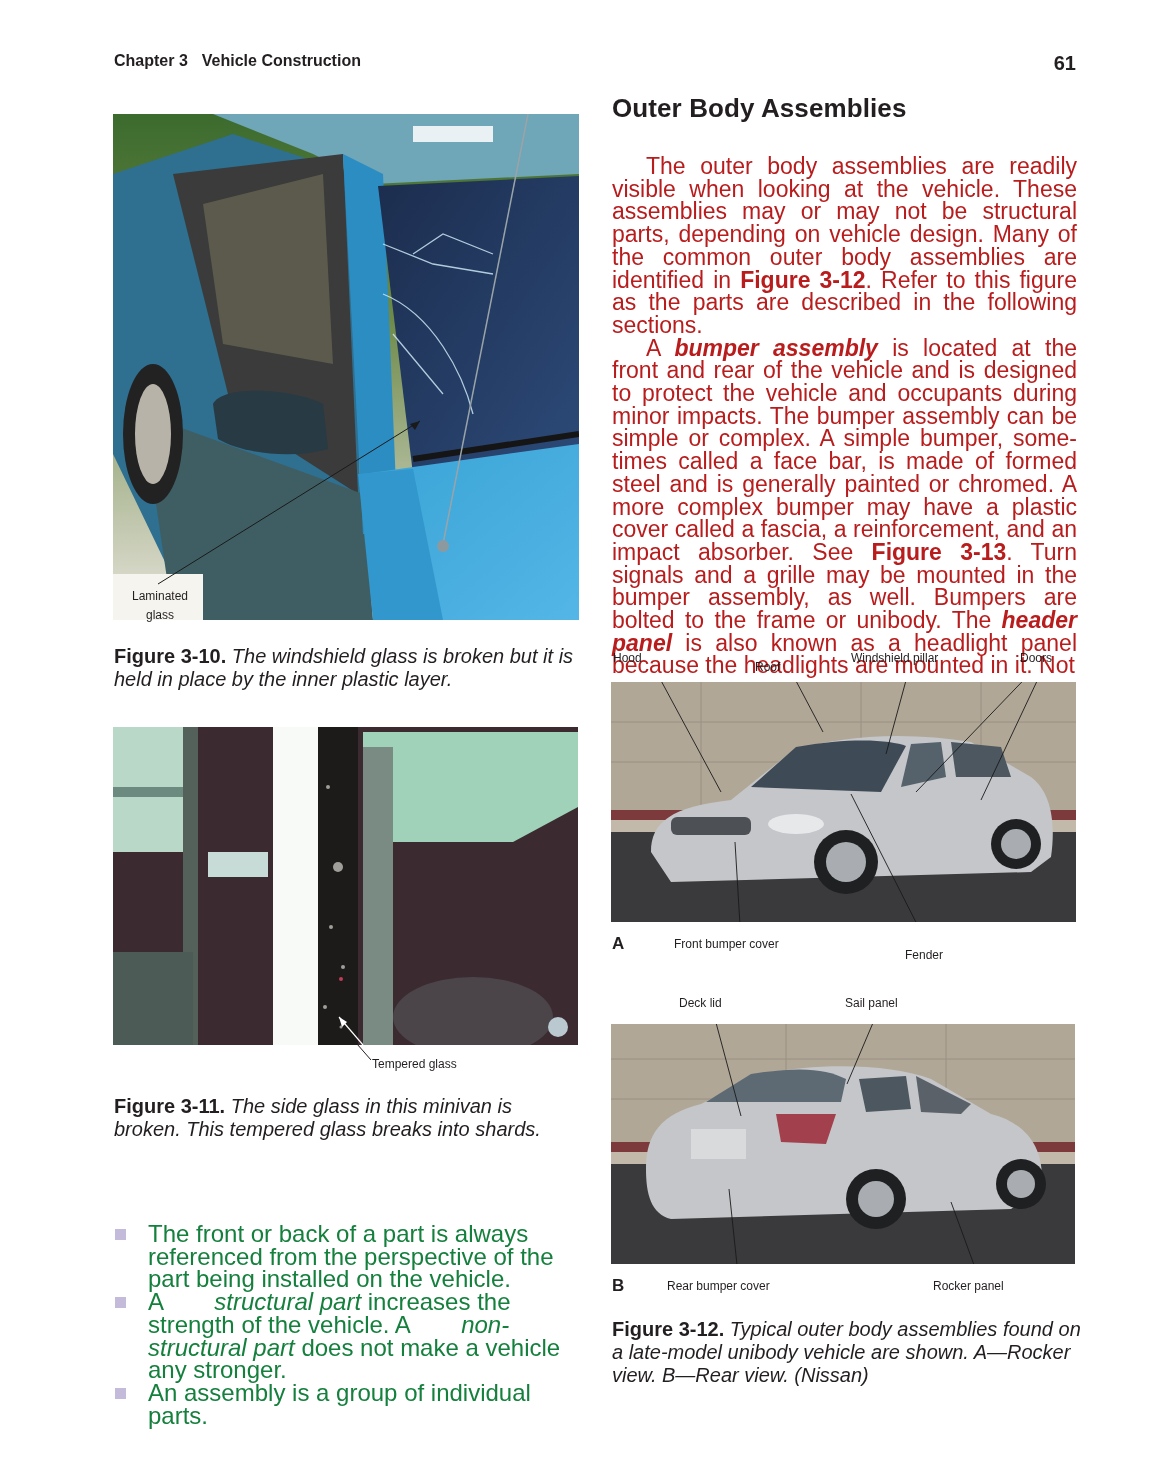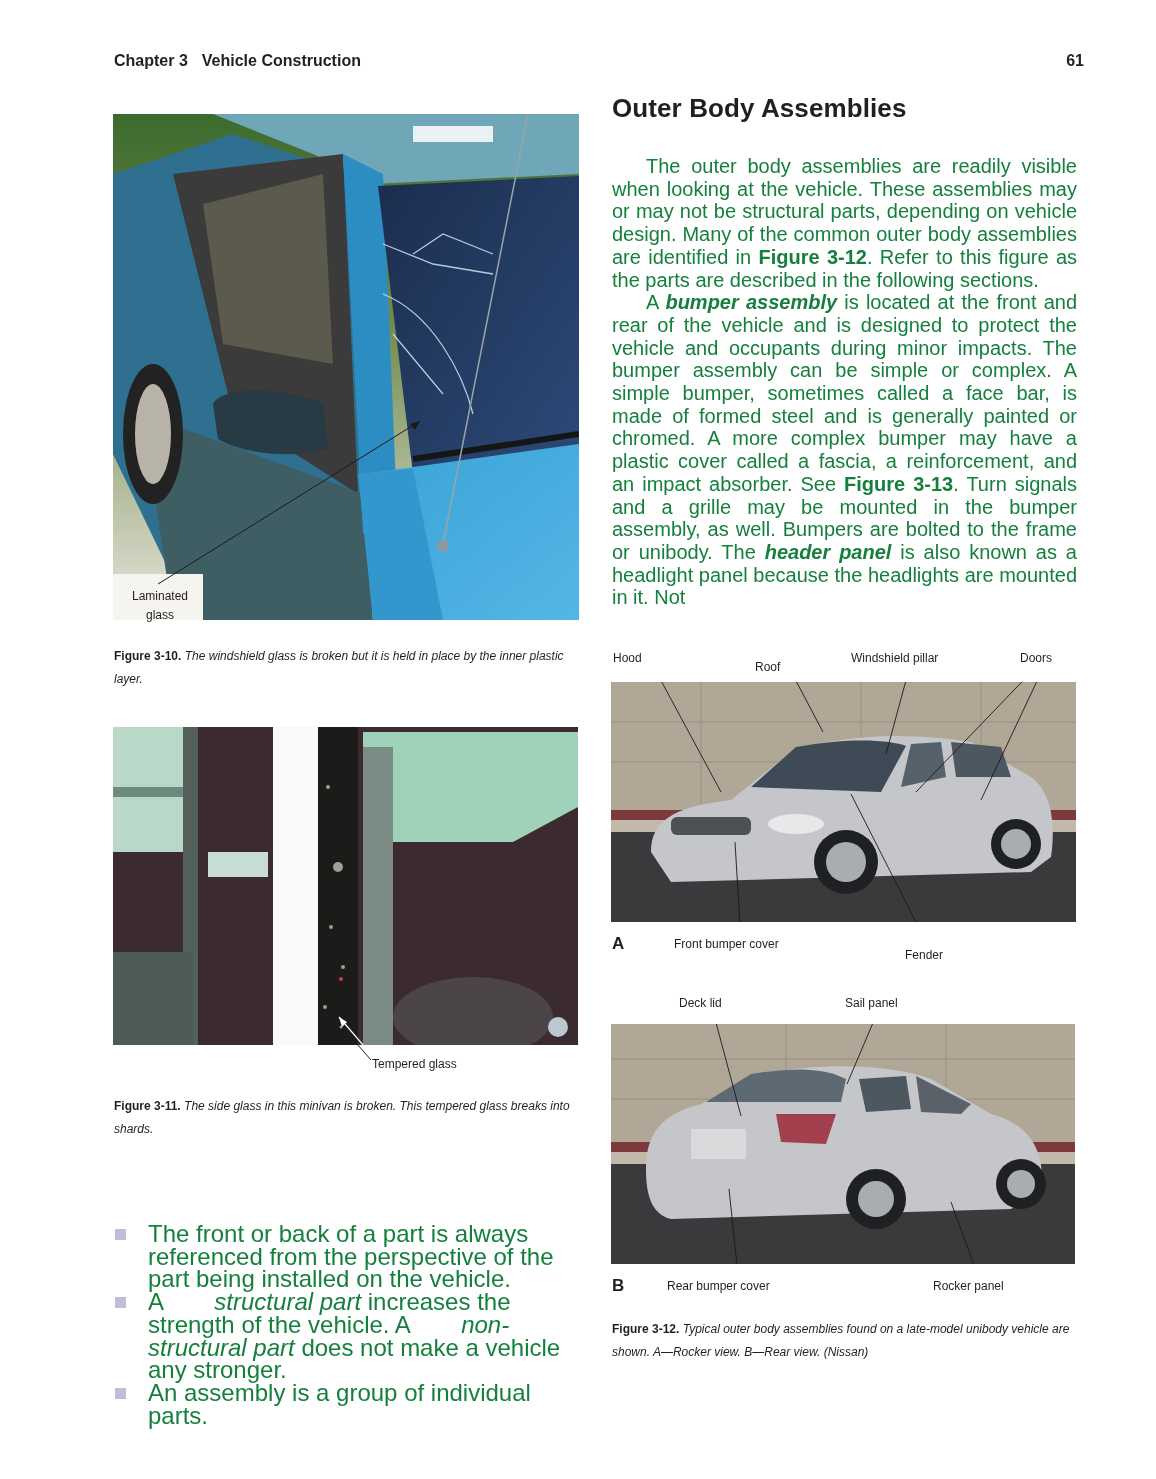--- a/index.html
+++ b/index.html
@@ -3,41 +3,41 @@
 <meta charset="utf-8">
 <style>
   html, body { margin: 0; padding: 0; background: #ffffff; }
   body {
     width: 1156px; height: 1479px; position: relative; overflow: hidden;
     font-family: "Liberation Sans", "DejaVu Sans", sans-serif; color: #231f20;
   }
   .abs { position: absolute; }
   .running-head { left: 114px; top: 52px; font-size: 16px; font-weight: bold; color: #231f20; }
   .running-head .sep { display: inline-block; width: 14px; }
-  .page-num { right: 72px; top: 52px; font-size: 16px; font-weight: bold; }
+  .page-num { right: 80px; top: 52px; font-size: 20px; font-weight: bold; }
 
   
   .photo { overflow: hidden; }
   .photo svg { display: block; width: 100%; height: 100%; }
 
   .callout { font-size: 12px; color: #231f20; line-height: 19px; }
   .callout.center { text-align: center; }
   .sub-letter { font-size: 17px; font-weight: bold; }
 
-  .caption { font-size: 12px; line-height: 23px; color: #231f20; }
+  .caption { font-size: 20px; line-height: 23px; color: #231f20; }
   .caption b { font-weight: bold; font-style: normal; }
   .caption i { font-style: italic; }
 
   h1.section-title {
     margin: 0; font-size: 26px; font-weight: bold; color: #231f20;
     left: 612px; top: 93px; position: absolute; letter-spacing: 0.1px;
   }
   .body-text {
     left: 612px; top: 155px; width: 465px; position: absolute;
-    font-size: 20px; line-height: 22.7px; text-align: justify; color: #15803d;
+    font-size: 23px; line-height: 22.7px; text-align: justify; color: #b91c1c;
   }
   .body-text p { margin: 0; text-indent: 34px; }
   .body-text b { font-weight: bold; }
   .body-text .term { font-weight: bold; font-style: italic; margin-top: 36px; }
 
   .bullets {
     left: 114px; top: 1223px; width: 460px; position: absolute;
     list-style: none; margin: 0; padding: 0;
     font-size: 24px; line-height: 22.7px; color: #15803d;
   }

